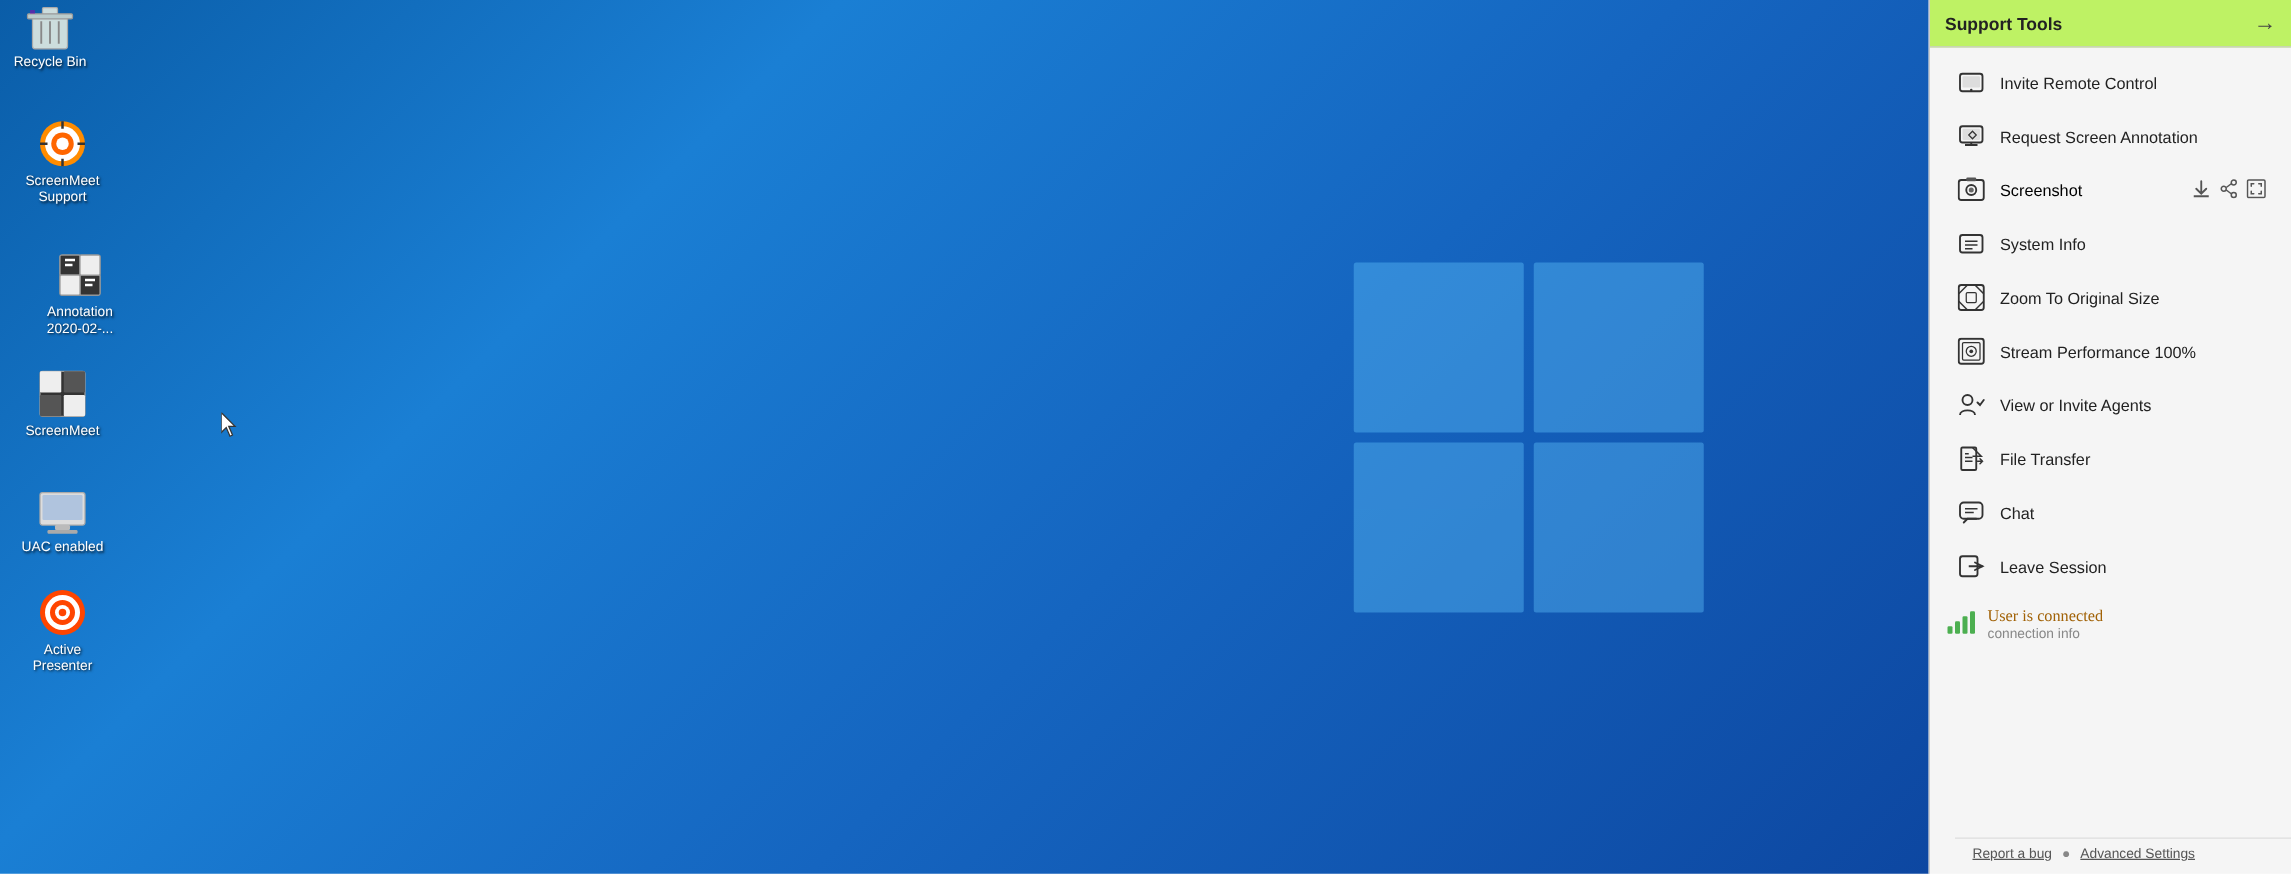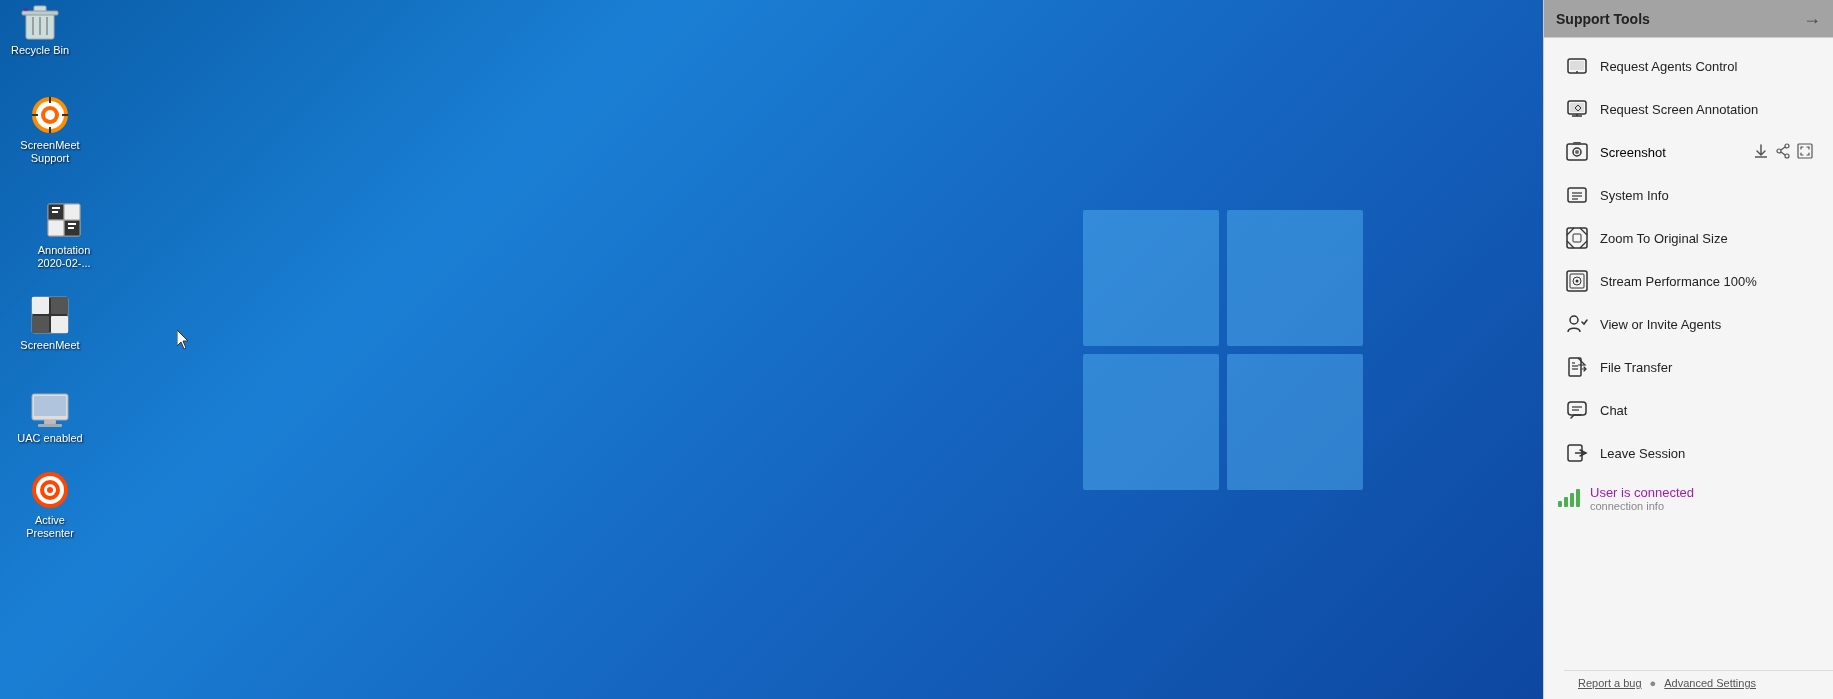--- a/index.html
+++ b/index.html
@@ -91,21 +91,21 @@
     #support-panel {
       width: 290px;
       background: #f5f5f5;
       border-left: 1px solid #ccc;
       display: flex;
       flex-direction: column;
       position: relative;
     }
 
     #panel-header {
-      background: #a3a3a3;
+      background: #bef264;
       padding: 8px 12px;
       display: flex;
       align-items: center;
       justify-content: space-between;
       border-bottom: 1px solid #ccc;
       height: 38px;
     }
 
     #panel-title {
       font-size: 14px;
@@ -197,22 +197,23 @@
 
     #connection-status .bars-icon {
       margin-right: 10px;
       font-size: 18px;
       color: #4caf50;
       margin-top: 2px;
     }
 
     .status-text-block .status-main {
       font-size: 13px;
-      color: #a21caf;
+      color: #a16207;
       font-weight: 500;
+      font-family: Liberation Serif, serif;
     }
     .status-text-block .status-sub {
       font-size: 11px;
       color: #888;
     }
 
     #panel-footer {
       padding: 6px 14px 10px 14px;
       border-top: 1px solid #ddd;
       display: flex;
@@ -367,21 +368,21 @@
   <div id="panel-items">
 
     <div class="panel-item">
       <div class="item-icon">
         <svg width="22" height="22" viewBox="0 0 22 22" fill="none">
           <rect x="2" y="4" width="18" height="14" rx="2" stroke="#333" stroke-width="1.5" fill="none"></rect>
           <rect x="4" y="6" width="14" height="9" rx="1" fill="#ddd"></rect>
           <circle cx="11" cy="17" r="1" fill="#333"></circle>
         </svg>
       </div>
-      <span class="item-label">Request Agents Control</span>
+      <span class="item-label">Invite Remote Control</span>
     </div>
 
     <div class="panel-item">
       <div class="item-icon">
         <svg width="22" height="22" viewBox="0 0 22 22" fill="none">
           <rect x="2" y="3" width="18" height="13" rx="2" stroke="#333" stroke-width="1.5" fill="none"></rect>
           <rect x="4" y="5" width="14" height="9" rx="1" fill="#ddd"></rect>
           <line x1="6" y1="18" x2="16" y2="18" stroke="#333" stroke-width="1.5"></line>
           <line x1="11" y1="16" x2="11" y2="18" stroke="#333" stroke-width="1.5"></line>
           <path d="M9 10 L12 7 L15 10 L12 13 Z" fill="none" stroke="#333" stroke-width="1"></path>

